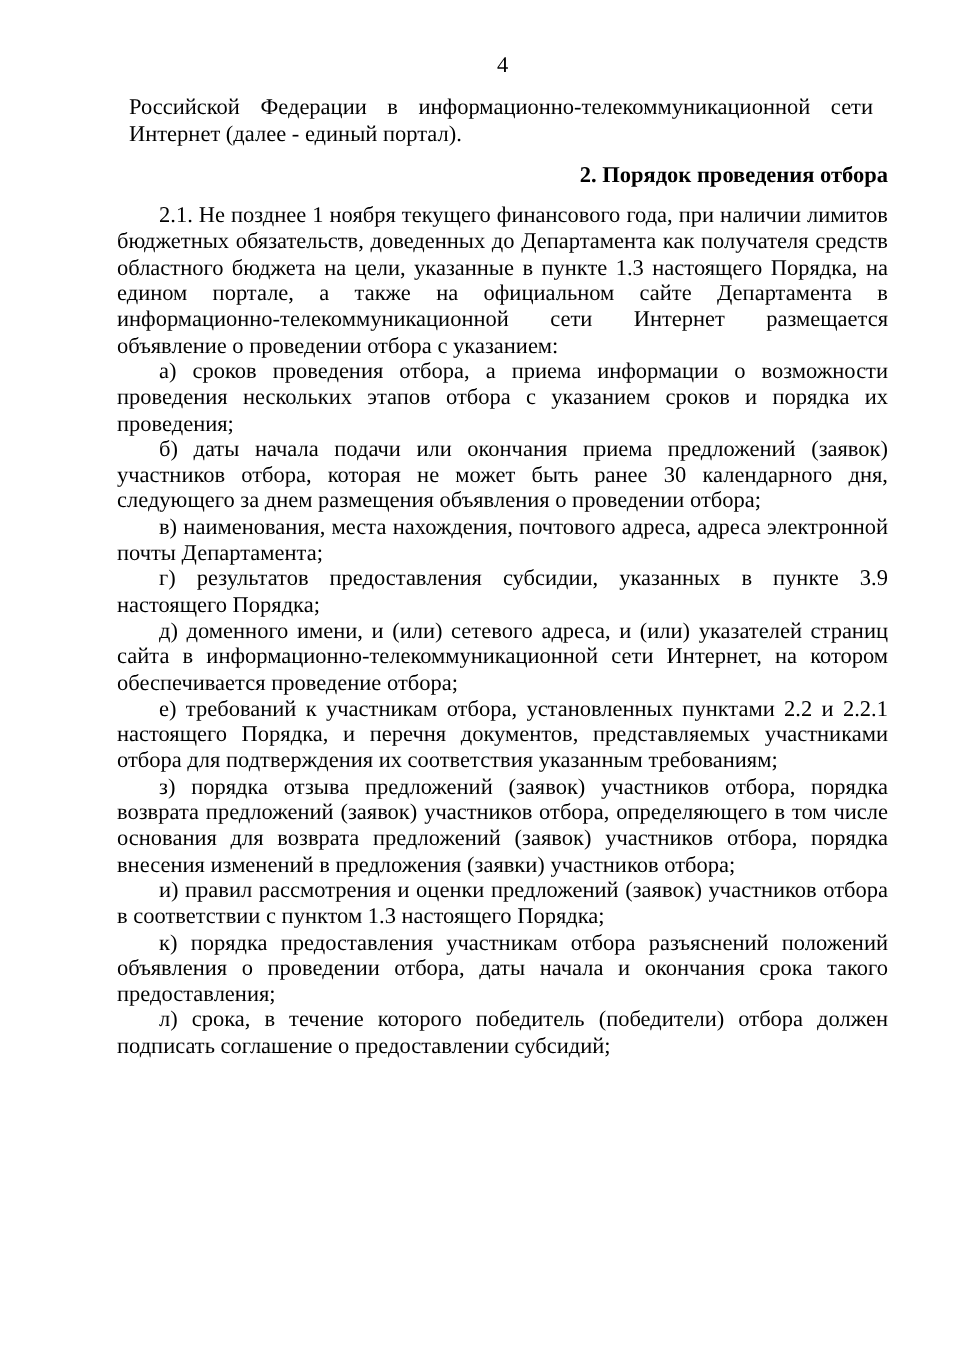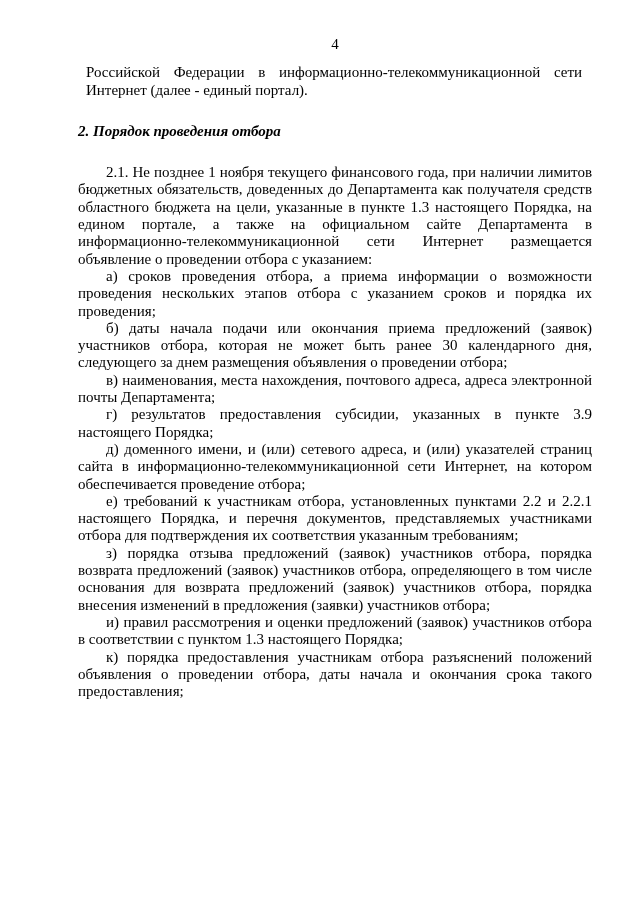--- a/index.html
+++ b/index.html
@@ -25,26 +25,25 @@
   }
   .page-number {
     text-align: center;
     margin: 0 0 11px 0;
   }
   .continuation {
     margin: 0 10px 0 8px;
     text-align: justify;
   }
   .heading {
-    margin: 24px 0;
-    text-align: left;
+    margin: 10px 0;
+    text-align: right;
     font-weight: bold;
     font-size: 15px;
     line-height: 17.3px;
-    font-style: italic;
   }
   .body-paragraphs p {
     margin: 0;
     text-align: justify;
     text-indent: 28px;
   }
 </style>
 </head>
 <body>
 
@@ -60,14 +59,15 @@
   <p>2.1. Не позднее 1 ноября текущего финансового года, при наличии лимитов бюджетных обязательств, доведенных до Департамента как получателя средств областного бюджета на цели, указанные в пункте 1.3 настоящего Порядка, на едином портале, а также на официальном сайте Департамента в информационно-телекоммуникационной сети Интернет размещается объявление о проведении отбора с указанием:</p>
       <p>а) сроков проведения отбора, а приема информации о возможности проведения нескольких этапов отбора с указанием сроков и порядка их проведения;</p>
       <p>б) даты начала подачи или окончания приема предложений (заявок) участников отбора, которая не может быть ранее 30 календарного дня, следующего за днем размещения объявления о проведении отбора;</p>
       <p>в) наименования, места нахождения, почтового адреса, адреса электронной почты Департамента;</p>
       <p>г) результатов предоставления субсидии, указанных в пункте 3.9 настоящего Порядка;</p>
       <p>д) доменного имени, и (или) сетевого адреса, и (или) указателей страниц сайта в информационно-телекоммуникационной сети Интернет, на котором обеспечивается проведение отбора;</p>
       <p>е) требований к участникам отбора, установленных пунктами 2.2 и 2.2.1 настоящего Порядка, и перечня документов, представляемых участниками отбора для подтверждения их соответствия указанным требованиям;</p>
       <p>з) порядка отзыва предложений (заявок) участников отбора, порядка возврата предложений (заявок) участников отбора, определяющего в том числе основания для возврата предложений (заявок) участников отбора, порядка внесения изменений в предложения (заявки) участников отбора;</p>
       <p>и) правил рассмотрения и оценки предложений (заявок) участников отбора в соответствии с пунктом 1.3 настоящего Порядка;</p>
       <p>к) порядка предоставления участникам отбора разъяснений положений объявления о проведении отбора, даты начала и окончания срока такого предоставления;</p>
+      <p>л) срока, в течение которого победитель (победители) отбора должен подписать соглашение о предоставлении субсидий;</p>
     </div>
 </div>
 
 </body></html>

